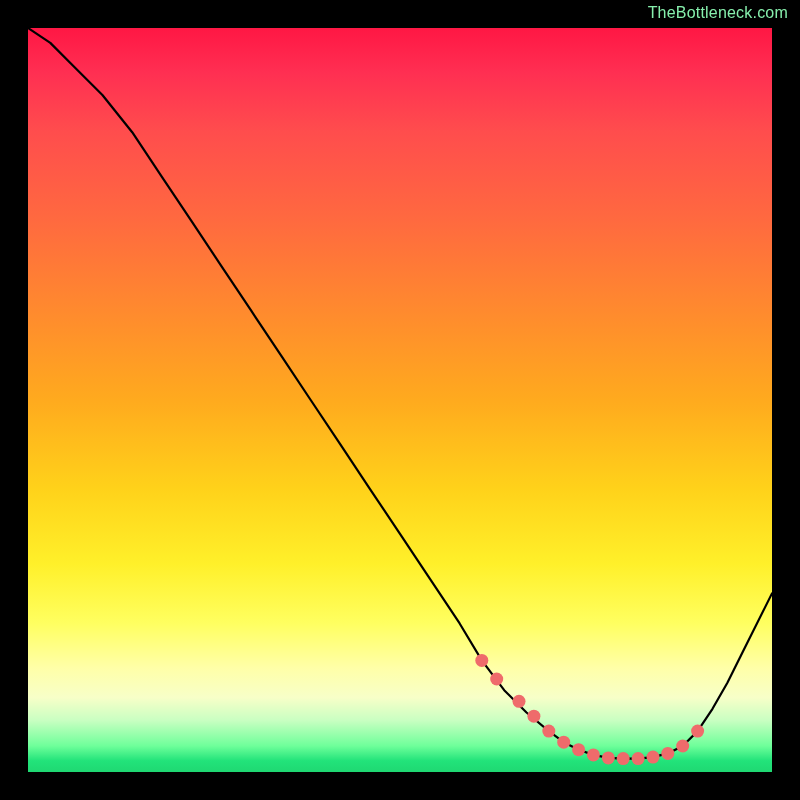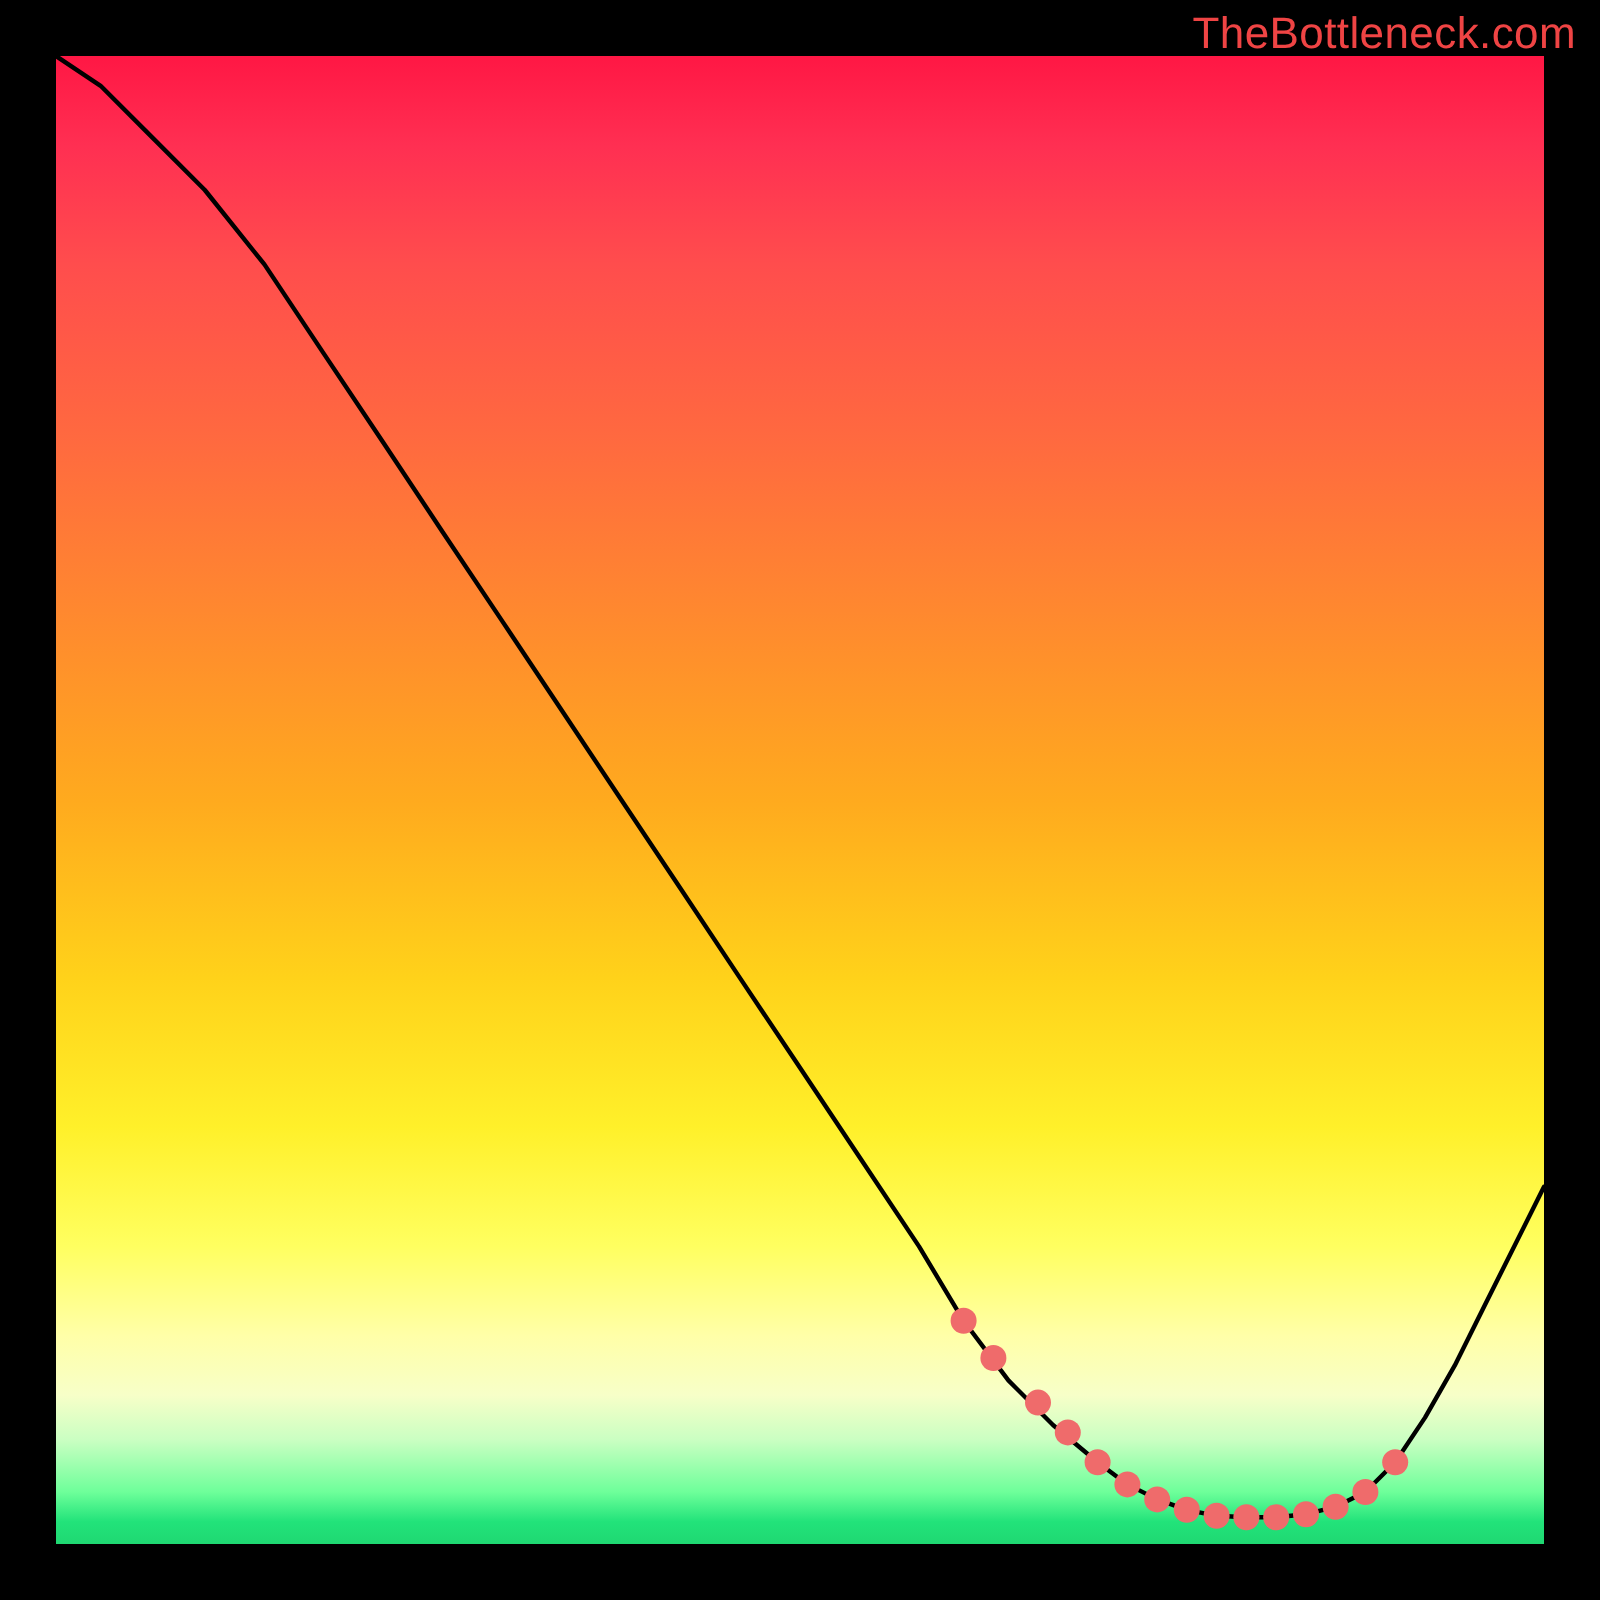--- a/index.html
+++ b/index.html
@@ -48,22 +48,22 @@
     left: 0;
     top: 0;
     width: 744px;
     height: 744px;
     display: block;
   }
   .attribution {
     position: absolute;
     top: 4px;
     right: 12px;
-    color: #ef4444;
-    font-size: 22px;
+    color: #86efac;
+    font-size: 16px;
     letter-spacing: 0.2px;
     user-select: none;
   }
 </style>
 </head>
 <body>
 
 <div class="frame">
   <div class="attribution">TheBottleneck.com</div>
 

